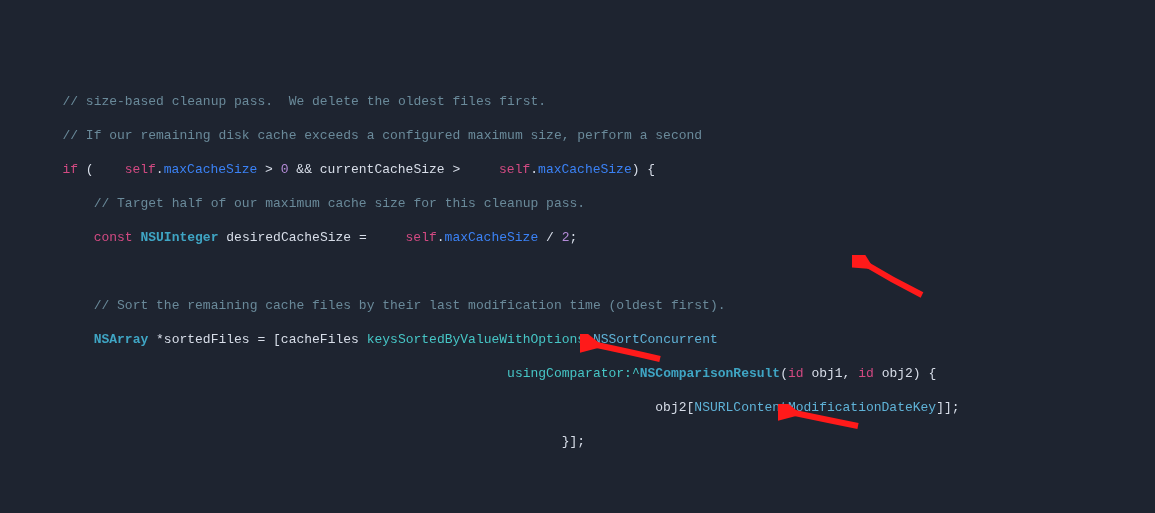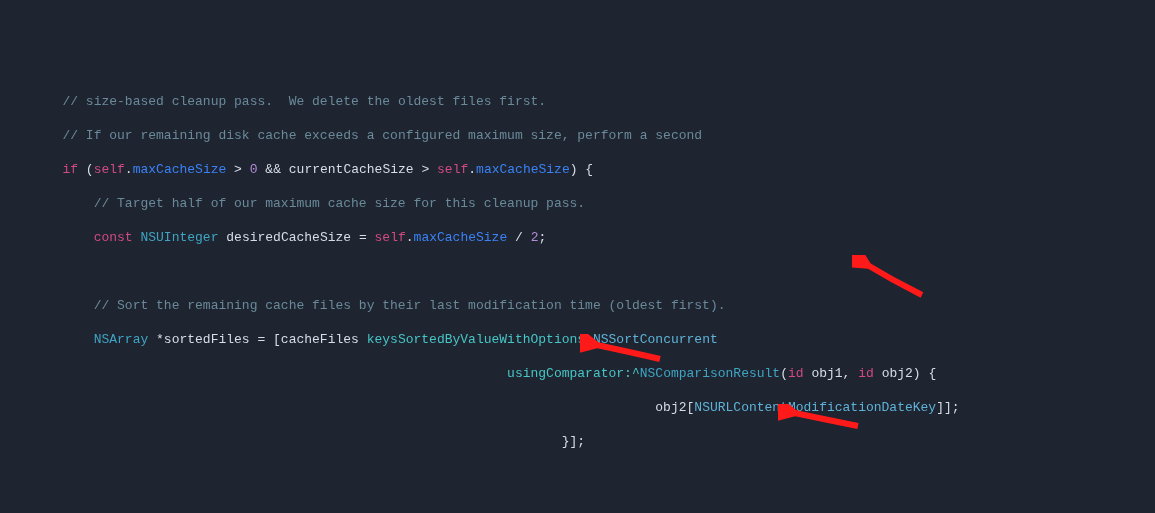--- a/index.html
+++ b/index.html
@@ -12,22 +12,22 @@
     white-space: pre;
     padding: 8px 0 0 0;
     width: 1155px;
     height: 513px;
     overflow: hidden;
     position: relative;
   }
   .line { display: block; }
   .cmt   { color: #6a8a9a; font-style: normal; }       
   .kw    { color: #d24a82; }                            
-  .type  { color: #3fa5c4; }                            
-  .sel   { color: #d24a82; }                            
+  .type  { color: #3fa5c4; font-weight: bold; }                            
+  .sel   { color: #d24a82; margin-left: 31px; }                            
   .prop  { color: #3b82f6; }                            
   .ident { color: #d8dee9; }                            
   .num   { color: #b58cd8; }                            
   .const { color: #5fb3d8; }                            
   .op    { color: #c8a84a; }                            
   .caret { color: #46c6c6; }                            
   .bigkey { color: #46c6c6; }
 
   
   .arrow {

